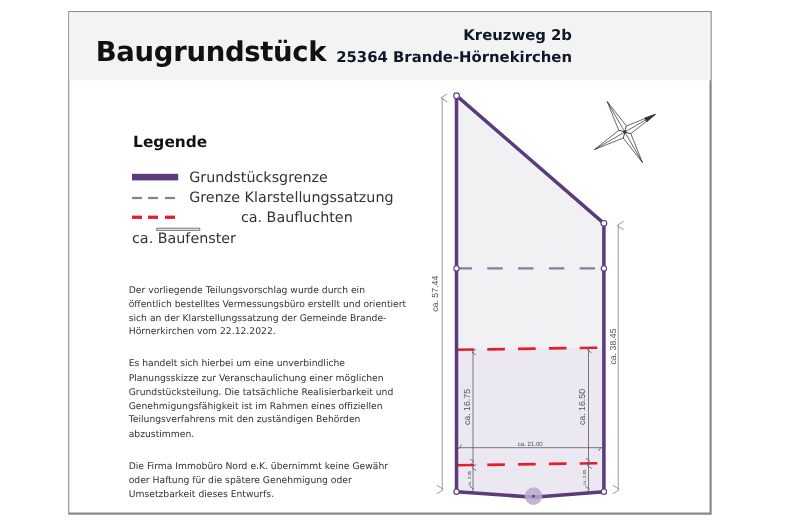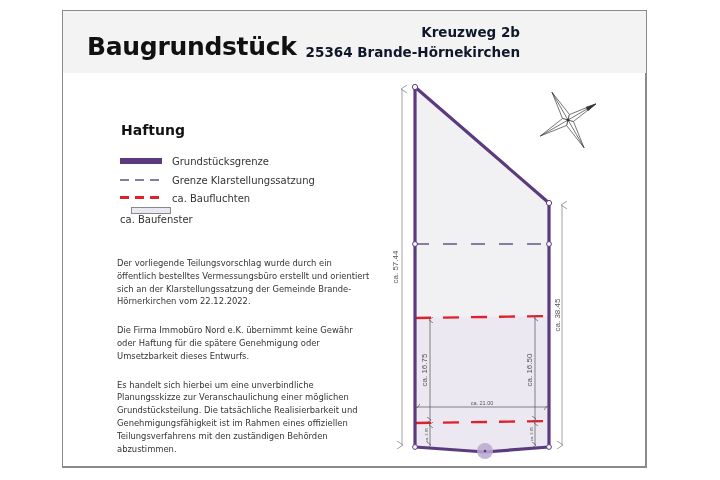--- a/index.html
+++ b/index.html
@@ -4,62 +4,62 @@
 <style>
   html, body { margin:0; padding:0; background:#ffffff; }
   body { width:720px; height:480px; position:relative; overflow:hidden; font-family:"Liberation Sans", sans-serif; }
   .page { position:absolute; left:62px; top:10px; width:585px; height:458px; border:1px solid #8a8a8a; border-bottom:2px solid #8a8a8a; border-right:2px solid #8a8a8a; background:#fff; box-sizing:border-box; }
   .header { position:absolute; left:63px; top:11px; width:583px; height:62px; background:#f3f3f3; }
   .title { position:absolute; left:87px; top:32px; font-size:25px; font-weight:bold; color:#111; font-family:"DejaVu Sans", sans-serif; letter-spacing:-0.3px; }
   .address { position:absolute; left:270px; top:22px; width:250px; text-align:right; font-size:13.5px; font-weight:bold; color:#0f172a; font-family:"DejaVu Sans", sans-serif; line-height:20px; }
   .legend-title { position:absolute; left:121px; top:122px; font-size:14px; font-weight:bold; color:#111; font-family:"DejaVu Sans", sans-serif; }
   .legend-item { position:absolute; left:120px; height:18px; display:flex; align-items:center; }
   .legend-item .sw { width:42px; height:12px; margin-right:10px; position:relative; }
-  .legend-item .lbl { font-size:10px; color:#333; font-family:"DejaVu Sans", sans-serif; }
+  .legend-item .lbl { font-size:13px; color:#333; font-family:"DejaVu Sans", sans-serif; }
   .sw.solid::after { content:""; position:absolute; left:0; right:0; top:3px; height:6px; background:#5b3a7e; }
   .sw.dash-purple::after { content:""; position:absolute; left:0; right:0; top:5px; height:2px; background:repeating-linear-gradient(90deg,#8a7aa8 0 9px,transparent 9px 15px); }
   .sw.dash-red::after { content:""; position:absolute; left:0; right:0; top:4px; height:3px; background:repeating-linear-gradient(90deg,#e0202a 0 9px,transparent 9px 15px); }
   .sw.box { width:40px; height:14px; background:#ece8f2; border:1px solid #888; box-sizing:border-box; }
   .desc { position:absolute; left:117px; width:255px; font-size:8.4px; line-height:12.8px; color:#333; font-family:"DejaVu Sans", sans-serif; }
   .desc p { margin:16px 0 4px 0; }
   svg.plan { position:absolute; left:0; top:0; }
 </style>
 </head>
 <body>
 
 <div class="page"></div>
 <div class="header"></div>
 <div class="title">Baugrundstück</div>
 <div class="address">
   <div>Kreuzweg 2b</div>
   <div>25364 Brande-Hörnekirchen</div>
 </div>
 
-<div class="legend-title">Haftung</div>
+<div class="legend-title">Legende</div>
 <div class="legend-item" style="top:152px;">
   <span class="sw solid"></span>
   <span class="lbl">Grundstücksgrenze</span>
 </div>
 <div class="legend-item" style="top:171px;justify-content:center;">
   <span class="sw dash-purple"></span>
   <span class="lbl">Grenze Klarstellungssatzung</span>
 </div>
-<div class="legend-item" style="top:189px;">
+<div class="legend-item" style="top:189px;gap:47px;">
   <span class="sw dash-red"></span>
   <span class="lbl">ca. Baufluchten</span>
 </div>
 <div class="legend-item" style="top:207px;flex-direction:column;">
   <span class="sw box"></span>
   <span class="lbl">ca. Baufenster</span>
 </div>
 
 <div class="desc" style="top:241px;">
   <p>Der vorliegende Teilungsvorschlag wurde durch ein öffentlich bestelltes Vermessungsbüro erstellt und orientiert sich an der Klarstellungssatzung der Gemeinde Brande-Hörnerkirchen vom 22.12.2022.</p>
+  <p>Es handelt sich hierbei um eine unverbindliche Planungsskizze zur Veranschaulichung einer möglichen Grundstücksteilung. Die tatsächliche Realisierbarkeit und Genehmigungsfähigkeit ist im Rahmen eines offiziellen Teilungsverfahrens mit den zuständigen Behörden abzustimmen.</p>
   <p>Die Firma Immobüro Nord e.K. übernimmt keine Gewähr oder Haftung für die spätere Genehmigung oder Umsetzbarkeit dieses Entwurfs.</p>
-  <p>Es handelt sich hierbei um eine unverbindliche Planungsskizze zur Veranschaulichung einer möglichen Grundstücksteilung. Die tatsächliche Realisierbarkeit und Genehmigungsfähigkeit ist im Rahmen eines offiziellen Teilungsverfahrens mit den zuständigen Behörden abzustimmen.</p>
 </div>
 
 <svg class="plan" width="720" height="480" viewBox="0 0 720 480">
   <defs>
     <marker id="arr" markerWidth="8" markerHeight="8" refX="4" refY="1" orient="auto-start-reverse" markerUnits="userSpaceOnUse">
       <path d="M0,6 L4,0 L8,6" fill="none" stroke="#888" stroke-width="0.8"></path>
     </marker>
     <marker id="arrs" markerWidth="6" markerHeight="6" refX="3" refY="1" orient="auto-start-reverse" markerUnits="userSpaceOnUse">
       <path d="M0,4 L3,0 L6,4" fill="none" stroke="#555" stroke-width="0.7"></path>
     </marker>

